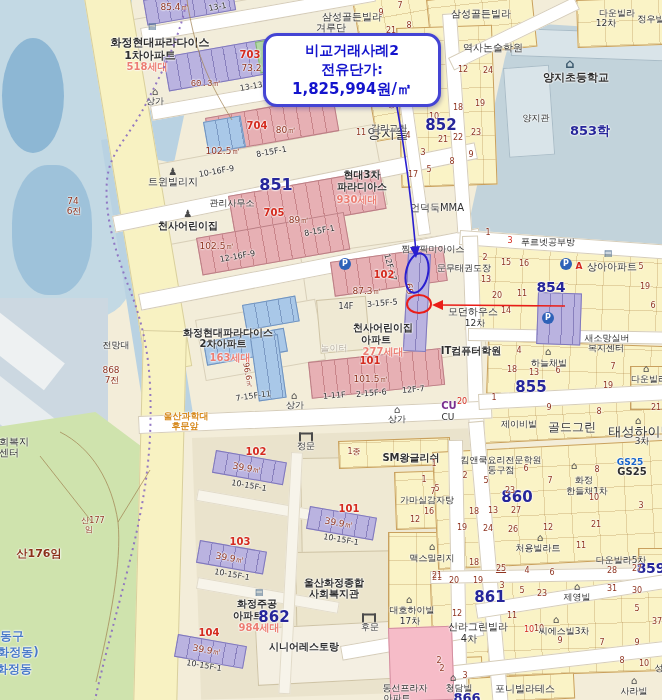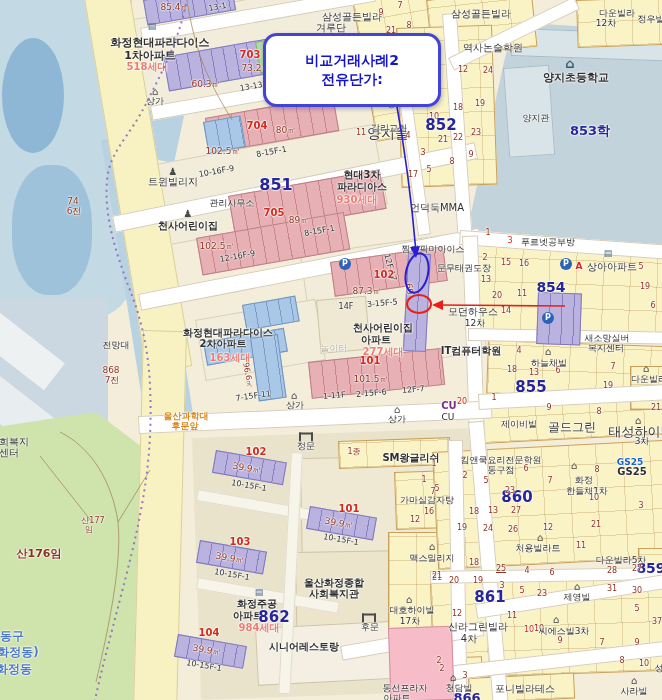--- a/index.html
+++ b/index.html
@@ -152,21 +152,21 @@
       <div class="icon park" style="left: 345px; top: 264px; transform: translate(-50%, -50%);">P</div>
       <div class="icon park" style="left: 566px; top: 264px; transform: translate(-50%, -50%);">P</div>
       <div class="icon park" style="left: 548px; top: 318px; transform: translate(-50%, -50%);">P</div>
       <div class="lbl" style="left: 175px; top: 7px; font-size: 9px; color: rgb(143, 52, 32); transform: translate(-50%, -50%);">85.4㎡</div>
       <div class="lbl" style="left: 217px; top: 9px; font-size: 8px; color: rgb(47, 47, 47); transform: translate(-50%, -50%) rotate(-10deg);">13-1</div>
       <div class="lbl" style="left: 160px; top: 42px; font-size: 11px; color: rgb(47, 47, 47); font-weight: bold; transform: translate(-50%, -50%);">화정현대파라다이스</div>
       <div class="lbl" style="left: 150px; top: 55px; font-size: 11px; color: rgb(47, 47, 47); font-weight: bold; transform: translate(-50%, -50%);">1차아파트</div>
       <div class="lbl" style="left: 147px; top: 67px; font-size: 10px; color: rgb(236, 125, 114); font-weight: bold; transform: translate(-50%, -50%);">518세대</div>
       <div class="lbl" style="left: 250px; top: 55px; font-size: 10px; color: rgb(212, 42, 30); font-weight: bold; transform: translate(-50%, -50%);">703</div>
       <div class="lbl" style="left: 256px; top: 68px; font-size: 9px; color: rgb(143, 52, 32); transform: translate(-50%, -50%);">73.2㎡</div>
-      <div class="lbl" style="left: 206px; top: 84px; font-size: 9px; color: rgb(143, 52, 32); transform: translate(-50%, -50%);">60.3㎡</div>
+      <div class="lbl" style="left: 206px; top: 84px; font-size: 9px; color: rgb(143, 52, 32); transform: translate(-50%, -50%); font-family: Liberation Mono, monospace;">60.3㎡</div>
       <div class="lbl" style="left: 257px; top: 89px; font-size: 8px; color: rgb(47, 47, 47); transform: translate(-50%, -50%) rotate(-10deg);">13-13F-1</div>
       <div class="lbl" style="left: 155px; top: 101px; font-size: 9px; color: rgb(47, 47, 47); transform: translate(-50%, -50%);">상가</div>
       <div class="lbl" style="left: 257px; top: 126px; font-size: 10px; color: rgb(212, 42, 30); font-weight: bold; transform: translate(-50%, -50%);">704</div>
       <div class="lbl" style="left: 286px; top: 130px; font-size: 9px; color: rgb(143, 52, 32); transform: translate(-50%, -50%);">80㎡</div>
       <div class="lbl" style="left: 223px; top: 151px; font-size: 9px; color: rgb(143, 52, 32); transform: translate(-50%, -50%);">102.5㎡</div>
       <div class="lbl" style="left: 271px; top: 155px; font-size: 8px; color: rgb(47, 47, 47); transform: translate(-50%, -50%) rotate(-10deg);">8-15F-1</div>
       <div class="lbl" style="left: 216px; top: 175px; font-size: 8px; color: rgb(47, 47, 47); transform: translate(-50%, -50%) rotate(-10deg);">10-16F-9</div>
       <div class="lbl" style="left: 173px; top: 182px; font-size: 10px; color: rgb(47, 47, 47); transform: translate(-50%, -50%);">트윈빌리지</div>
       <div class="lbl" style="left: 232px; top: 203px; font-size: 9px; color: rgb(47, 47, 47); transform: translate(-50%, -50%);">관리사무소</div>
       <div class="lbl" style="left: 276px; top: 185px; font-size: 16px; color: rgb(38, 38, 154); font-weight: bold; transform: translate(-50%, -50%);">851</div>
@@ -407,14 +407,15 @@
       <ellipse cx="417" cy="273" rx="11" ry="20" transform="rotate(12 417 273)" stroke="#2a1fd0" stroke-width="2" fill="none"></ellipse>
       <ellipse cx="419" cy="304" rx="12" ry="9" stroke="#ea1d18" stroke-width="2" fill="none"></ellipse>
       <path d="M396,101 C405,150 412,205 416,252" stroke="#2a1fd0" stroke-width="1.6" fill="none"></path>
       <polygon points="416,258 410,247 420,246" fill="#2a1fd0"></polygon>
       <line x1="565" y1="306" x2="436" y2="305" stroke="#ea1d18" stroke-width="1.6"></line>
       <polygon points="432,305 443,300 443,310" fill="#ea1d18"></polygon>
     </svg>
   <div id="annot">
     <div>비교거래사례2</div>
     <div>전유단가:</div>
+    <div class="v">1,825,994원/㎡</div>
   </div>
 </div>
 
 </body></html>

